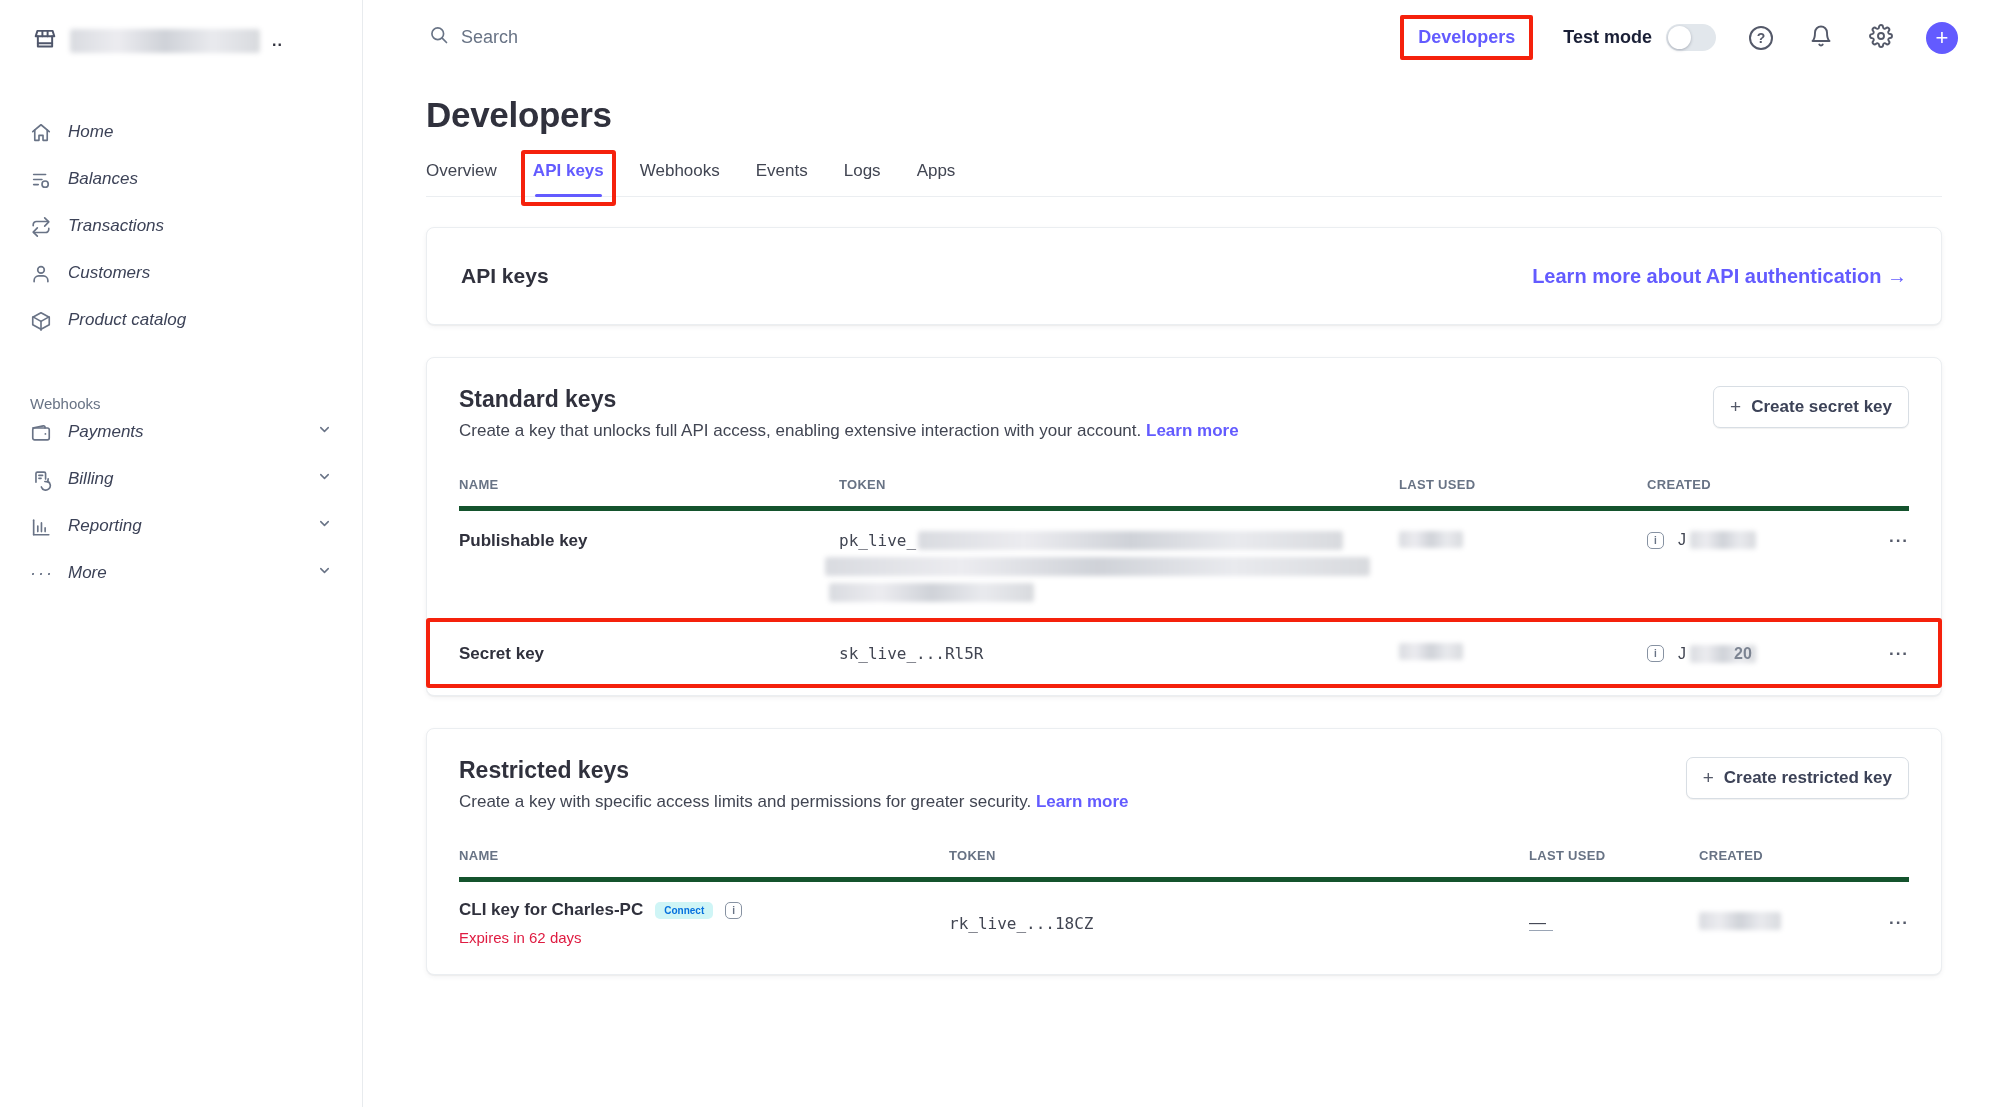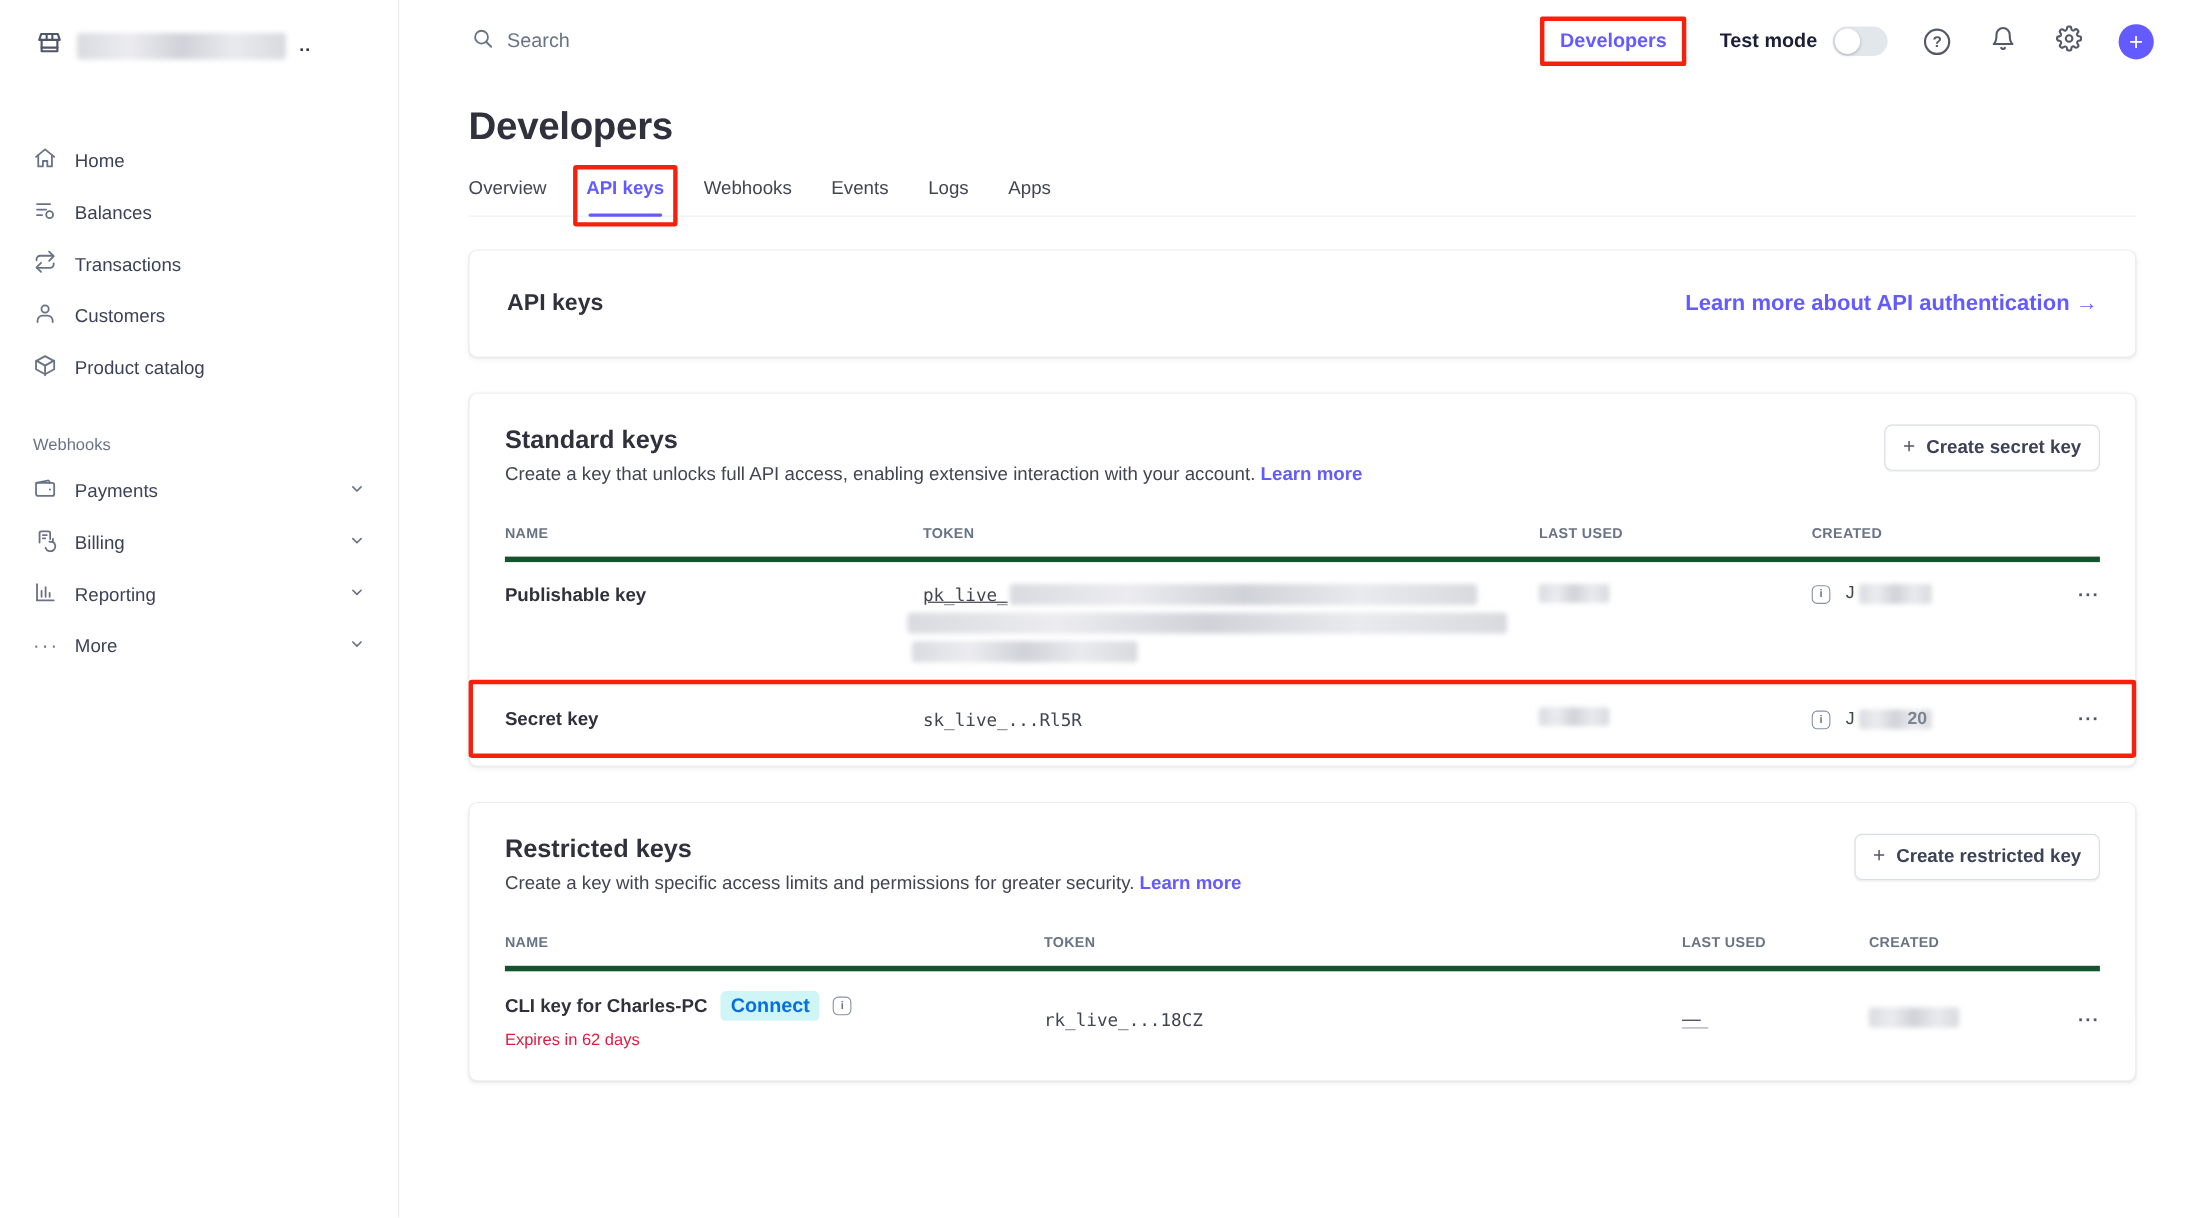--- a/index.html
+++ b/index.html
@@ -7,21 +7,21 @@
   .app { display:flex; width:2000px; height:1107px; }
 
   
   .sidebar { width:363px; min-width:363px; border-right:1px solid #e8ebee; padding:22px 24px 0 30px; }
   .account { display:flex; align-items:center; gap:12px; padding:4px 2px 8px 2px; cursor:pointer; }
   .account svg { stroke:#4f566b; }
   .redact { display:inline-block; background:linear-gradient(90deg,#d9dbe0 0%,#ececf0 25%,#cfd2d8 50%,#e9eaee 75%,#d8dade 100%); filter:blur(2.5px); border-radius:3px; }
   .account-redact { width:190px; height:24px; }
   .account-dots { font-weight:700; color:#30313d; letter-spacing:1px; }
   .nav { margin-top:58px; }
-  .nav-item { display:flex; align-items:center; gap:16px; height:47px; font-size:17px; color:#3c4257; cursor:pointer; border-radius:6px; }
+  .nav-item { display:flex; align-items:flex-start; gap:16px; height:47px; font-size:17px; color:#3c4257; cursor:pointer; border-radius:6px;font-style:italic; }
   .nav-item svg { stroke:#697386; flex:none; }
   .nav-item .grow { flex:1; }
   .chev { stroke:#697386; flex:none; margin-right:6px; }
   .section-label { margin:38px 0 10px 0; font-size:15px; color:#687385; }
   .dots-icon { color:#697386; font-size:18px; letter-spacing:2px; width:22px; text-align:center; }
 
   
   .main { flex:1; display:flex; flex-direction:column; }
   .topbar { height:75px; display:flex; align-items:center; justify-content:space-between; padding:0 44px 0 66px; }
   .search { display:flex; align-items:center; gap:12px; color:#687385; font-size:18px; cursor:text; }
@@ -68,32 +68,32 @@
   .thead { border-bottom:5px solid #14532d; }
   .trow { border-bottom:1px solid #ebeef1; }
   .trow:last-child { border-bottom:none; }
   .cell-name { font-size:17px; font-weight:700; color:#30313d; }
   .token { font-family:"DejaVu Sans Mono","Liberation Mono",monospace; font-size:16px; color:#414552; }
   .ellipsis-btn { color:#545969; font-size:17px; font-weight:700; letter-spacing:1px; cursor:pointer; text-align:right; }
   .info-chip { display:inline-flex; align-items:center; justify-content:center; width:17px; height:17px; border:1.6px solid #8792a2; border-radius:5px; font-size:10px; font-weight:700; color:#687385; }
 
   .row-pub { align-items:start; padding:20px 0 18px 0; }
   .tok-lines { display:flex; flex-direction:column; gap:7px; }
-  .tok-line1 { display:flex; align-items:flex-start; gap:2px;text-decoration:underline; }
+  .tok-line1 { display:flex; align-items:flex-start; gap:2px; }
   .r-line { height:19px; }
   .created-cell { display:flex; align-items:center; gap:14px; }
   .created-val { display:flex; align-items:center; gap:4px; font-size:16px; color:#414552; }
 
   .row-secret-wrap { position:relative; }
   .row-secret { padding:22px 0; }
   .row-annot { position:absolute; left:-33px; right:-33px; top:-3px; bottom:-1px; border:4px solid #f5210c; border-radius:3px; pointer-events:none; }
 
   .row-rst { padding:18px 0 20px 0; align-items:center; }
   .name-stack .top { display:flex; align-items:center; gap:12px; }
-  .badge { background:#cff5f6; color:#0570de; font-size:18px; font-weight:700; padding:3px 9px; border-radius:5px; }
+  .badge { background:#cff5f6; color:#0570de; font-size:10px; font-weight:700; padding:3px 9px; border-radius:5px; }
   .expires { margin-top:9px; color:#df1b41; font-size:15px; }
   .dash { font-size:17px; color:#414552; border-bottom:1.5px solid #9aa5b5; width:24px; line-height:14px; display:inline-block; }
   .sm-redact { width:64px; height:17px; }
   .cr-redact { width:66px; height:18px; }
   .partial-wrap { position:relative; display:inline-flex; align-items:center;font-weight:bold; }
   .partial-txt { font-size:16px; color:#6a7383; margin-left:-22px; opacity:.85; }
 </style>
 </head>
 <body>
 

